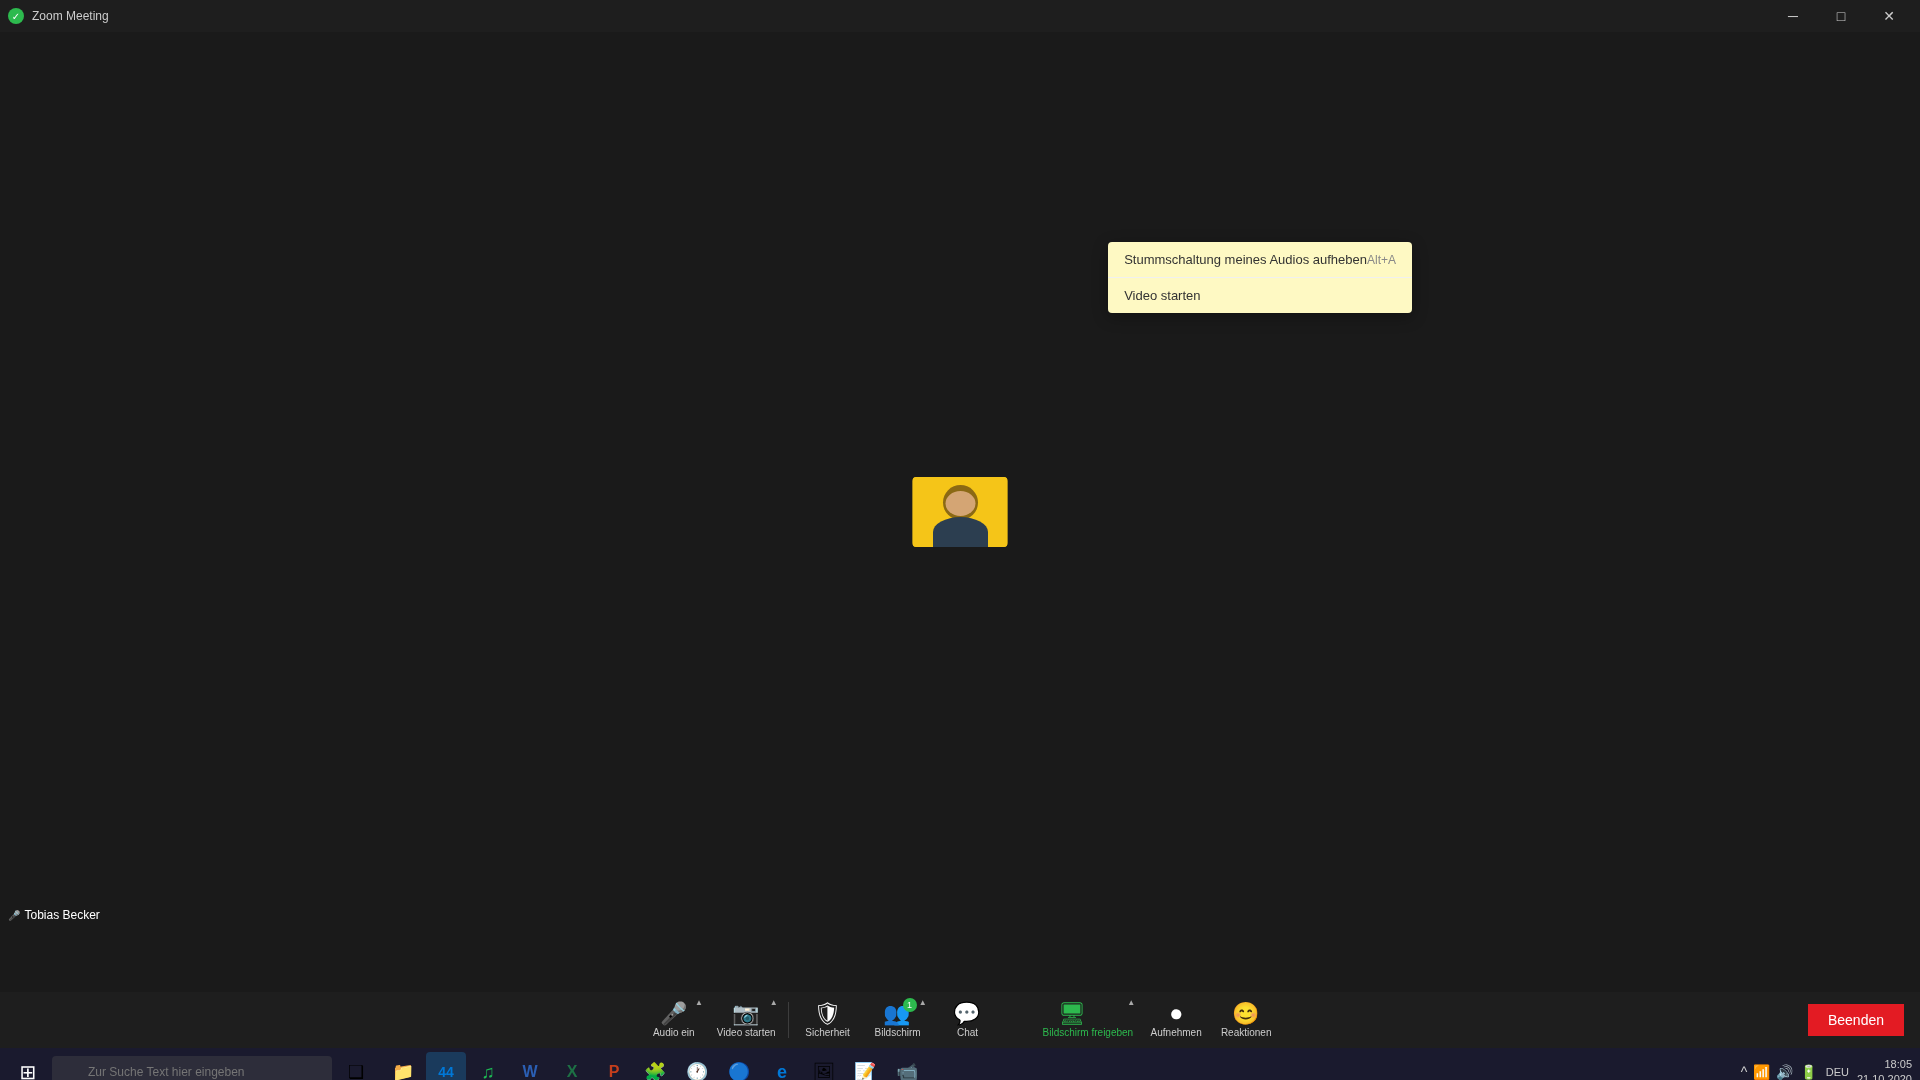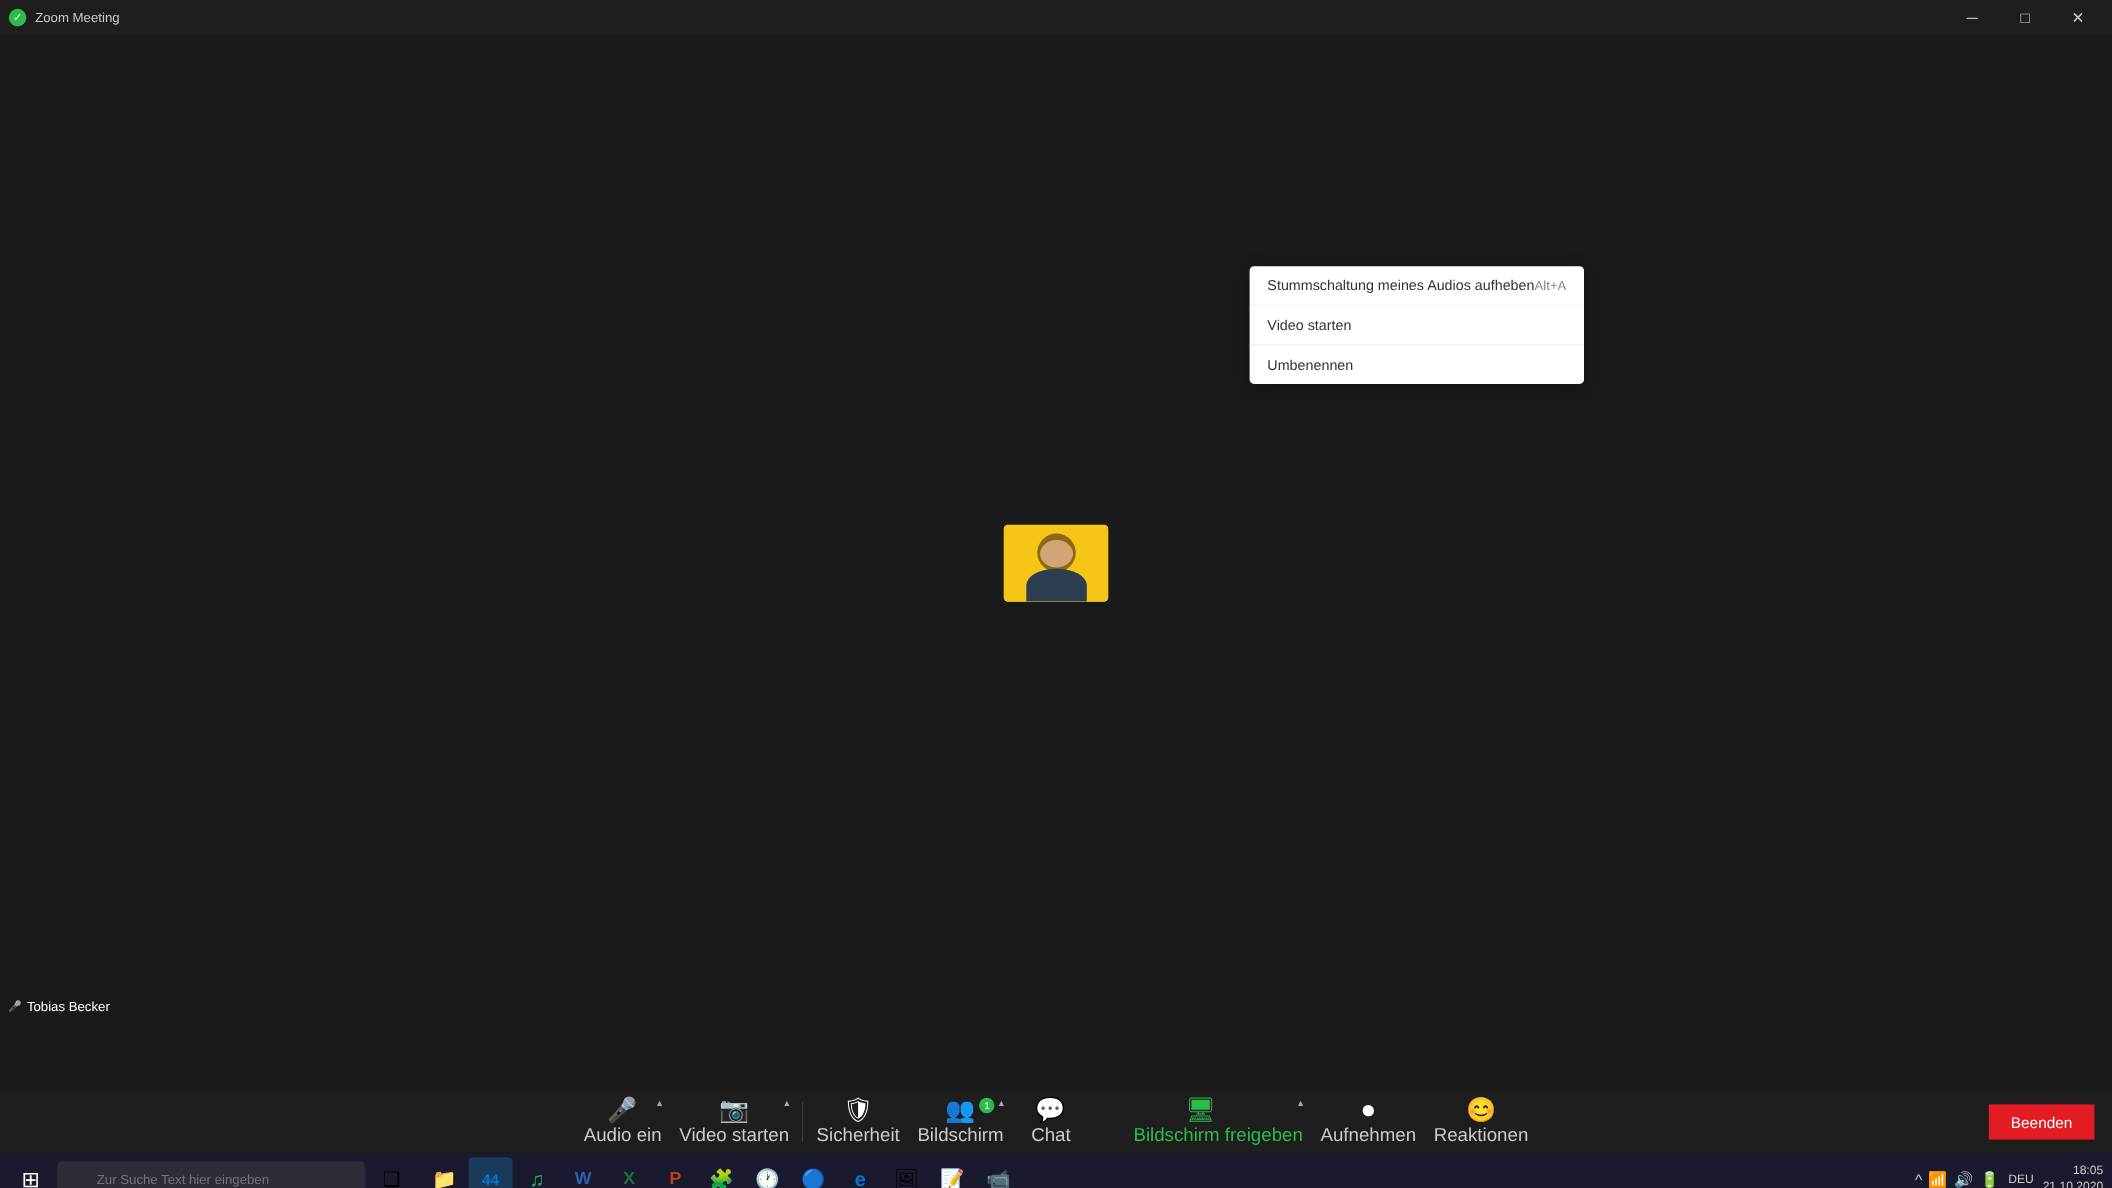--- a/index.html
+++ b/index.html
@@ -131,22 +131,22 @@
     }
     .mic-muted-small {
       color: #ff4444;
       font-size: 10px;
     }
 
     
     .context-menu {
       position: absolute;
       top: 210px;
-      right: 480px;
-      background: #ffffff;
+      right: 508px;
+      background: #fef9c3;
       border-radius: 4px;
       box-shadow: 0 4px 16px rgba(0,0,0,0.3);
       min-width: 260px;
       overflow: hidden;
       z-index: 200;
     }
     .context-menu-item {
       padding: 10px 16px;
       font-size: 13px;
       color: #333;
@@ -185,21 +185,21 @@
       border-radius: 4px;
       gap: 2px;
       position: relative;
     }
     .toolbar-item-icon {
       font-size: 22px;
       color: #ffffff;
       line-height: 1;
     }
     .toolbar-item-label {
-      font-size: 17px;
+      font-size: 10px;
       color: #cccccc;
       white-space: nowrap;
     }
     .toolbar-item-label.active {
       color: #2dba4e;
       margin-left: 32px;
     }
     .toolbar-chevron {
       position: absolute;
       top: 6px;
@@ -365,23 +365,20 @@
     <span>Tobias Becker</span>
   </div>
 
   <div class="context-menu">
     <div class="context-menu-item">
       <span>Stummschaltung meines Audios aufheben</span>
       <span class="context-menu-shortcut">Alt+A</span>
     </div>
     <div class="context-menu-item">
       <span>Video starten</span>
-    </div>
-    <div class="context-menu-item">
-      <span>Umbenennen</span>
     </div>
   </div>
 
 </div>
 
 <div class="zoom-toolbar">
 
   <div class="toolbar-item">
     <span class="toolbar-chevron">▲</span>
     <span class="toolbar-item-icon">🎤</span>

